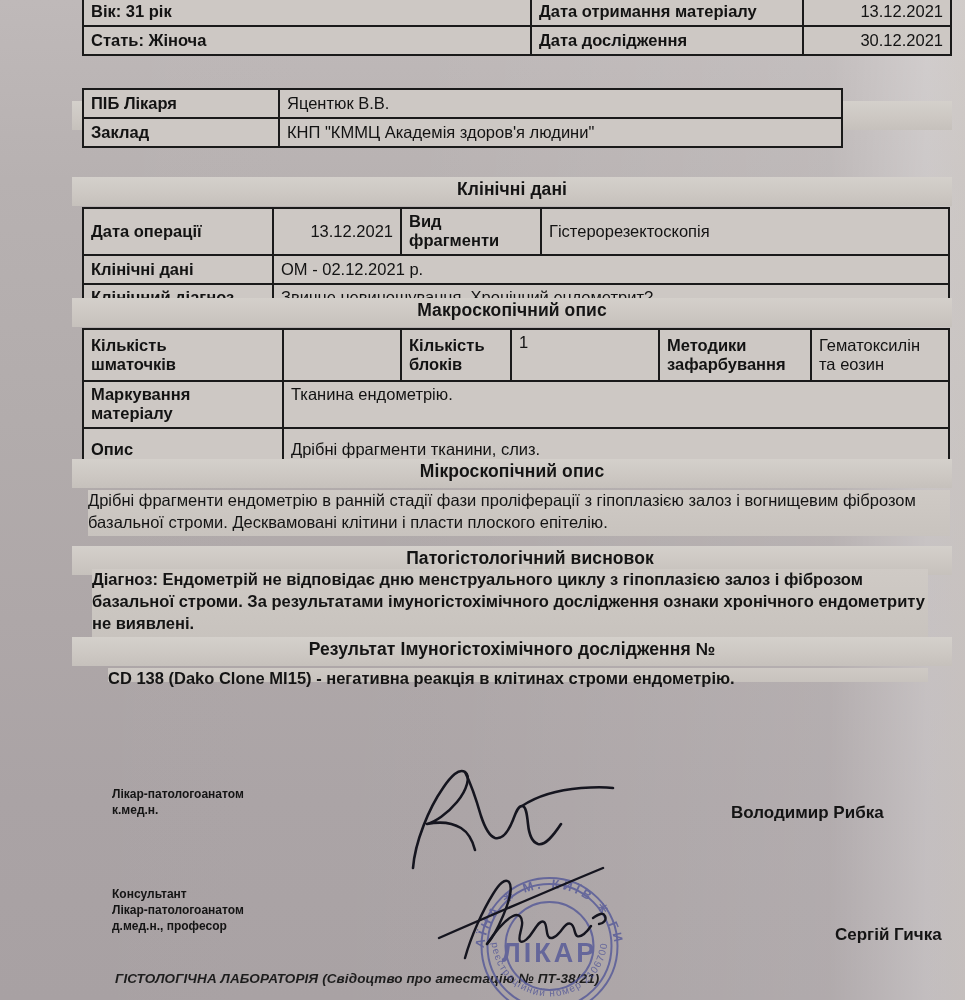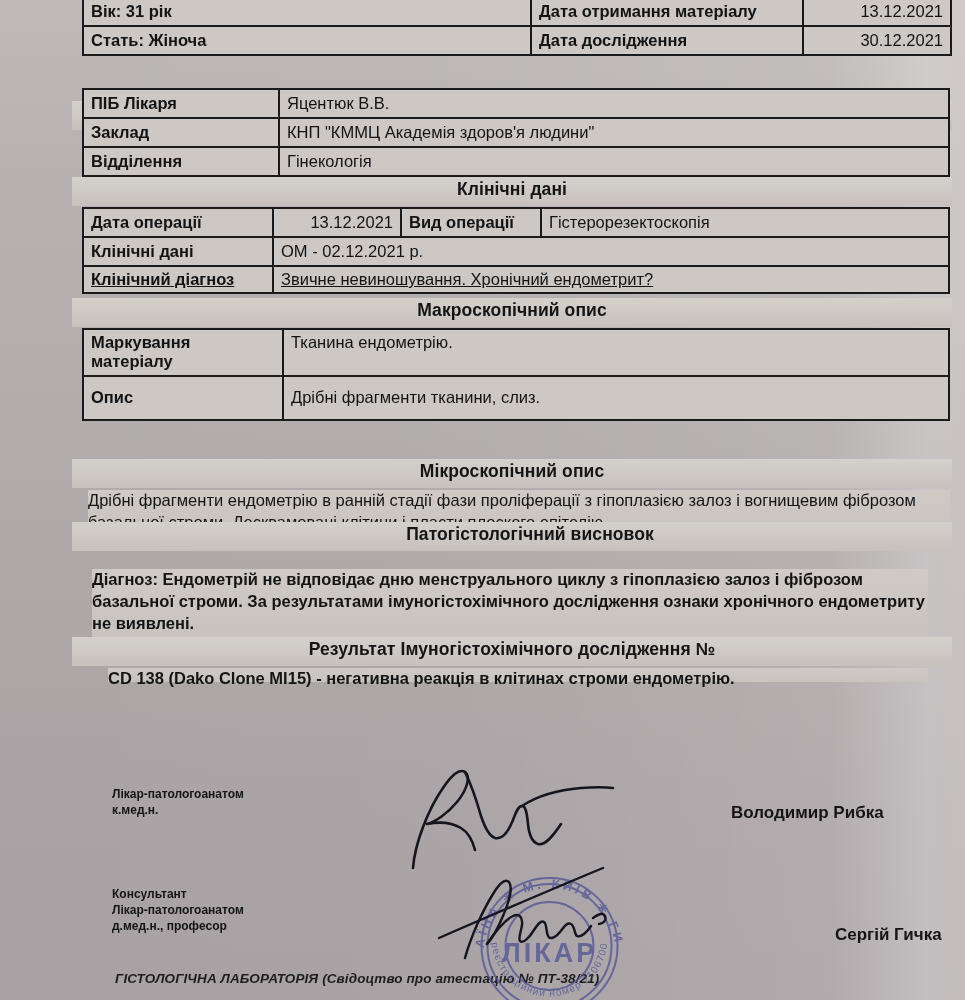--- a/index.html
+++ b/index.html
@@ -136,55 +136,51 @@
       <tr style="height:29px;">
         <td class="b">Стать: Жіноча</td>
         <td class="b">Дата дослідження</td>
         <td class="r">30.12.2021</td>
       </tr>
     </tbody>
   </table>
 
   <div class="band" style="top:57px; height:29px;margin-top:44px;">Дані про направлення</div>
 
-  <table class="tbl" style="left:82px; top:88px; width:868px;">
+  <table class="tbl" style="left:82px; top:88px; width:761px;">
     <colgroup>
         <col style="width:196px">
         <col>
       </colgroup>
     <tbody>
       <tr style="height:29px;">
         <td class="b">ПІБ Лікаря</td>
         <td>Яцентюк В.В.</td>
       </tr>
       <tr style="height:29px;margin-top:20px;">
         <td class="b">Заклад</td>
         <td>КНП "КММЦ Академія здоров'я людини"</td>
-      </tr>
-      <tr style="height:29px;">
-        <td class="b">Відділення</td>
-        <td>Гінекологія</td>
       </tr>
     </tbody>
   </table>
 
   <div class="band" style="top:177px; height:29px;">Клінічні дані</div>
 
   <table class="tbl" style="left:82px; top:207px; width:868px;">
     <colgroup>
       <col style="width:190px">
         <col style="width:128px">
         <col style="width:140px">
         <col>
     </colgroup>
     <tbody>
       <tr style="height:29px;">
         <td class="b">Дата операції</td>
         <td class="r">13.12.2021</td>
-        <td class="b">Вид операції</td>
+        <td class="b">Вид фрагменти</td>
         <td>Гістерорезектоскопія</td>
       </tr>
       <tr style="height:29px;">
         <td class="b">Клінічні дані</td>
         <td colspan="3">ОМ - 02.12.2021 р.</td>
       </tr>
       <tr style="height:14px;text-decoration:underline;">
         <td class="b">Клінічний діагноз</td>
         <td colspan="3">Звичне невиношування. Хронічний ендометрит?</td>
       </tr>
@@ -196,37 +192,49 @@
   <table class="tbl" style="left:82px; top:328px; width:868px;">
     <colgroup>
       <col style="width:200px">
         <col style="width:118px">
         <col style="width:110px">
       <col style="width:148px">
         <col style="width:152px">
         <col>
     </colgroup>
     <tbody>
+      <tr style="height:52px;">
+        <td class="b" style="white-space:pre-line;">Кількість
+шматочків</td>
+        <td class="blank"></td>
+        <td class="b" style="white-space:pre-line;">Кількість
+блоків</td>
+        <td style="vertical-align:top;">1</td>
+        <td class="b" style="white-space:pre-line;">Методики
+зафарбування</td>
+        <td style="white-space:pre-line;">Гематоксилін
+та еозин</td>
+      </tr>
       <tr style="height:44px;">
         <td class="b" style="white-space:pre-line;">Маркування
 матеріалу</td>
         <td colspan="5" style="vertical-align:top;">Тканина ендометрію.</td>
       </tr>
       <tr style="height:44px;">
         <td class="b">Опис</td>
         <td colspan="5">Дрібні фрагменти тканини, слиз.</td>
       </tr>
     </tbody>
   </table>
 
   <div class="band" style="top:459px; height:29px;">Мікроскопічний опис</div>
 
   <div class="para" style="top:490px; height:46px;">Дрібні фрагменти ендометрію в ранній стадії фази проліферації з гіпоплазією залоз і вогнищевим фіброзом базальної строми. Десквамовані клітини і пласти плоского епітелію.</div>
 
-  <div class="band" style="top:522px; height:29px;padding-left:36px;">Патогістологічний висновок</div>
+  <div class="band" style="top:546px; height:29px;padding-left:36px;">Патогістологічний висновок</div>
 
   <div class="para bold" style="top:569px; height:68px; left:92px; width:836px;">Діагноз: Ендометрій не відповідає дню менструального циклу з гіпоплазією залоз і фіброзом базальної строми. За результатами імуногістохімічного дослідження ознаки хронічного ендометриту не виявлені.</div>
 
   <div class="band" style="top:637px; height:29px;">Результат Імуногістохімічного дослідження №</div>
 
   <div class="para bold" style="top:668px; height:14px; left:108px; width:820px;">CD 138 (Dako Clone MI15) - негативна реакція в клітинах строми ендометрію.</div>
 
   <div class="sig-role" style="left:112px; top:786px;">Лікар-патологоанатом
 к.мед.н.</div>
   <div class="sig-name" style="left:731px; top:803px;">Володимир Рибка</div>

